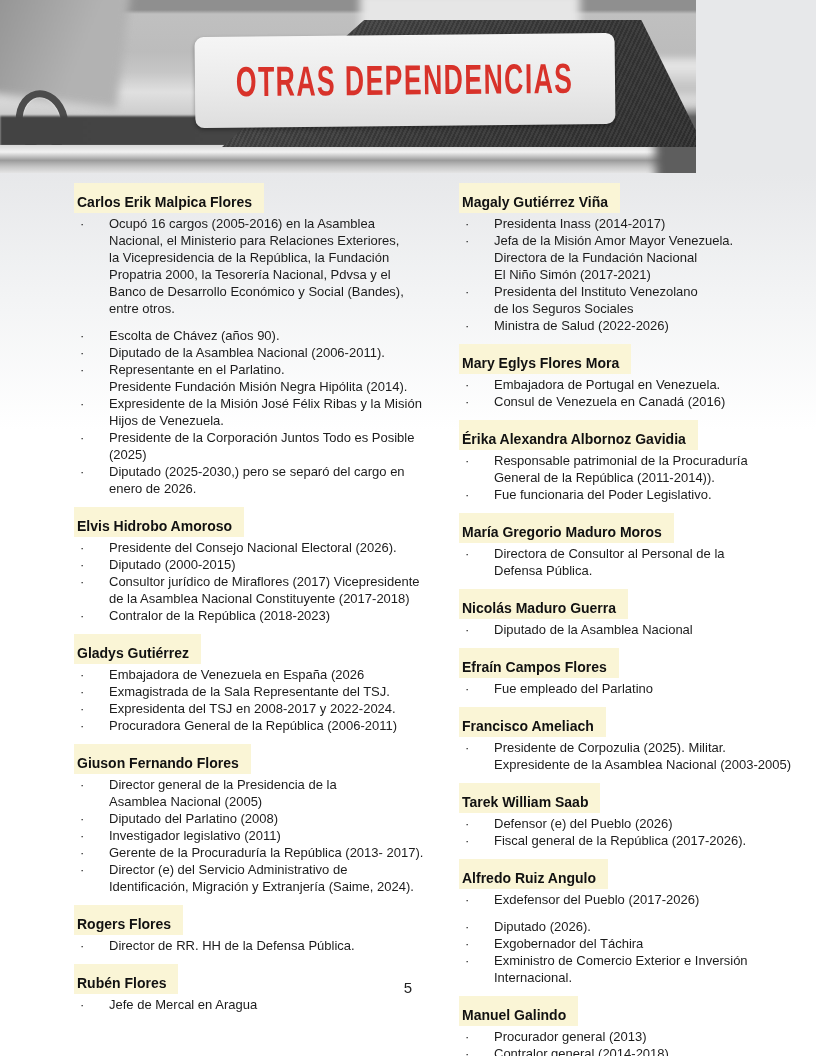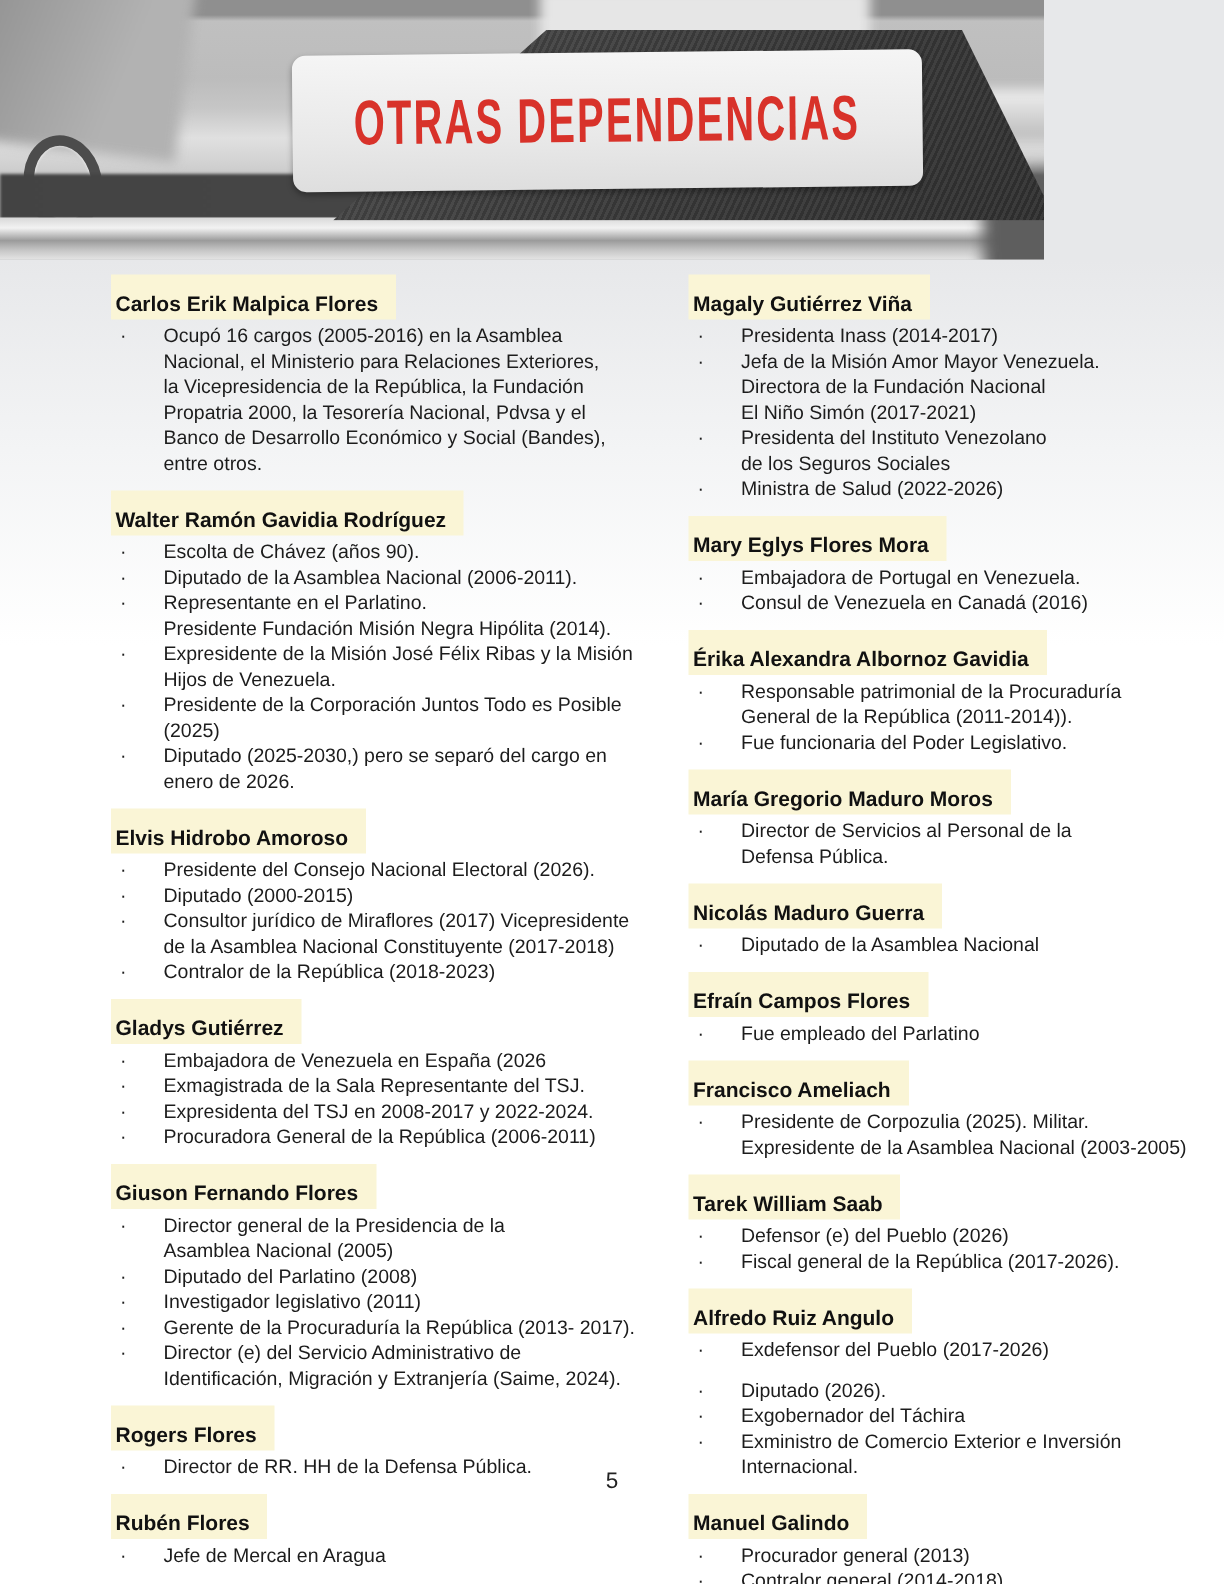--- a/index.html
+++ b/index.html
@@ -97,21 +97,20 @@
 Nacional, el Ministerio para Relaciones Exteriores,
 la Vicepresidencia de la República, la Fundación
 Propatria 2000, la Tesorería Nacional, Pdvsa y el
 Banco de Desarrollo Económico y Social (Bandes),
 entre otros.</span>
       </li>
         </ul>
   </section>
 
   <section class="person">
-    <span class="person-name">Walter Ramón Gavidia Rodríguez</span>
     <ul class="bullets">
 
     <li class="brow">
         <span class="bmark">·</span>
         <span class="btext">Escolta de Chávez (años 90).</span>
       </li>
           <li class="brow">
         <span class="bmark">·</span>
         <span class="btext">Diputado de la Asamblea Nacional (2006-2011).</span>
       </li>
@@ -293,21 +292,21 @@
       </li>
         </ul>
   </section>
 
   <section class="person">
     <span class="person-name">María Gregorio Maduro Moros</span>
     <ul class="bullets">
 
     <li class="brow">
         <span class="bmark">·</span>
-        <span class="btext">Director de Servicios al Personal de la
+        <span class="btext">Directora de Consultor al Personal de la
 Defensa Pública.</span>
       </li>
         </ul>
   </section>
 
   <section class="person">
     <span class="person-name">Nicolás Maduro Guerra</span>
     <ul class="bullets">
 
     <li class="brow">

